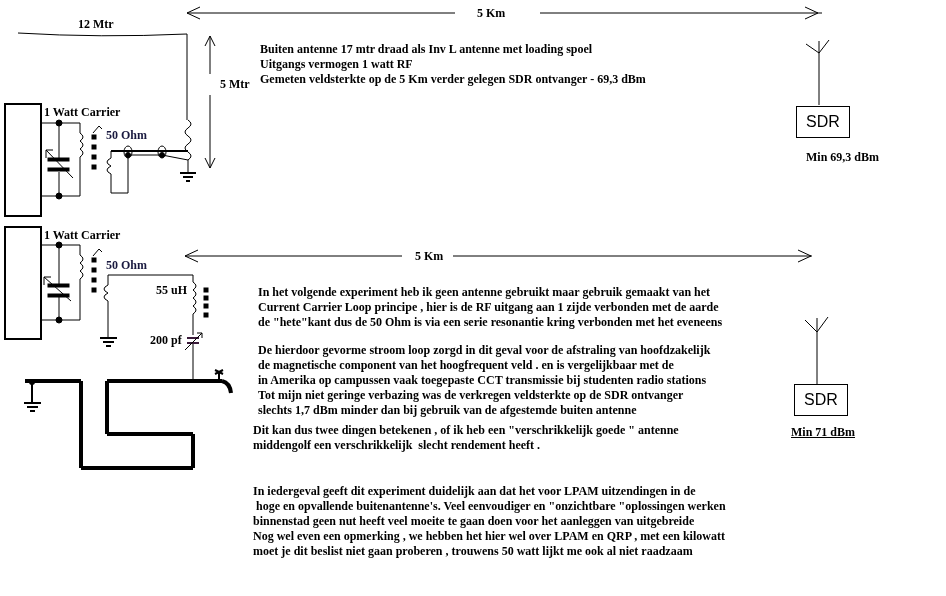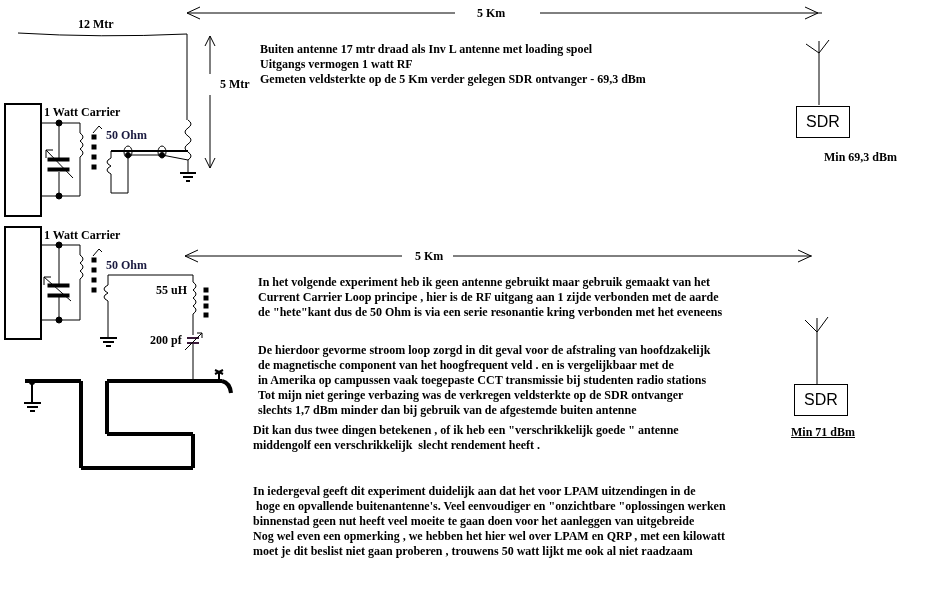--- a/index.html
+++ b/index.html
@@ -184,29 +184,29 @@
 <div class="lbl" style="left:44px;top:105px;">1 Watt Carrier</div>
 <div class="lbl" style="left:106px;top:128px;color:#1a1a40;">50 Ohm</div>
 
 <div class="para" style="left:260px;top:42px;">
   <div>Buiten antenne 17 mtr draad als Inv L antenne met loading spoel</div>
   <div>Uitgangs vermogen 1 watt RF</div>
   <div>Gemeten veldsterkte op de 5 Km verder gelegen SDR ontvanger - 69,3 dBm</div>
 </div>
 
 <div class="sdr" style="left:796px;top:106px;"><span>SDR</span></div>
-<div class="lbl" style="left:824px;top:150px;">Min 69,3 dBm</div>
+<div class="lbl" style="left:806px;top:150px;">Min 69,3 dBm</div>
 
 <div class="lbl" style="left:44px;top:228px;">1 Watt Carrier</div>
 <div class="lbl" style="left:106px;top:258px;color:#1a1a40;">50 Ohm</div>
 <div class="lbl" style="left:415px;top:249px;">5 Km</div>
 <div class="lbl" style="left:156px;top:283px;text-align:center;">55 uH</div>
 <div class="lbl" style="left:150px;top:333px;">200 pf</div>
 
-<div class="para" style="left:258px;top:275px;">
+<div class="para" style="left:258px;top:285px;">
   <div>In het volgende experiment heb ik geen antenne gebruikt maar gebruik gemaakt van het</div>
   <div>Current Carrier Loop principe , hier is de RF uitgang aan 1 zijde verbonden met de aarde</div>
   <div>de "hete"kant dus de 50 Ohm is via een serie resonantie kring verbonden met het eveneens</div>
 </div>
 
 <div class="para" style="left:258px;top:343px;">
   <div>De hierdoor gevorme stroom loop zorgd in dit geval voor de afstraling van hoofdzakelijk</div>
   <div>de magnetische component van het hoogfrequent veld . en is vergelijkbaar met de</div>
   <div>in Amerika op campussen vaak toegepaste CCT transmissie bij studenten radio stations</div>
   <div>Tot mijn niet geringe verbazing was de verkregen veldsterkte op de SDR ontvanger</div>

